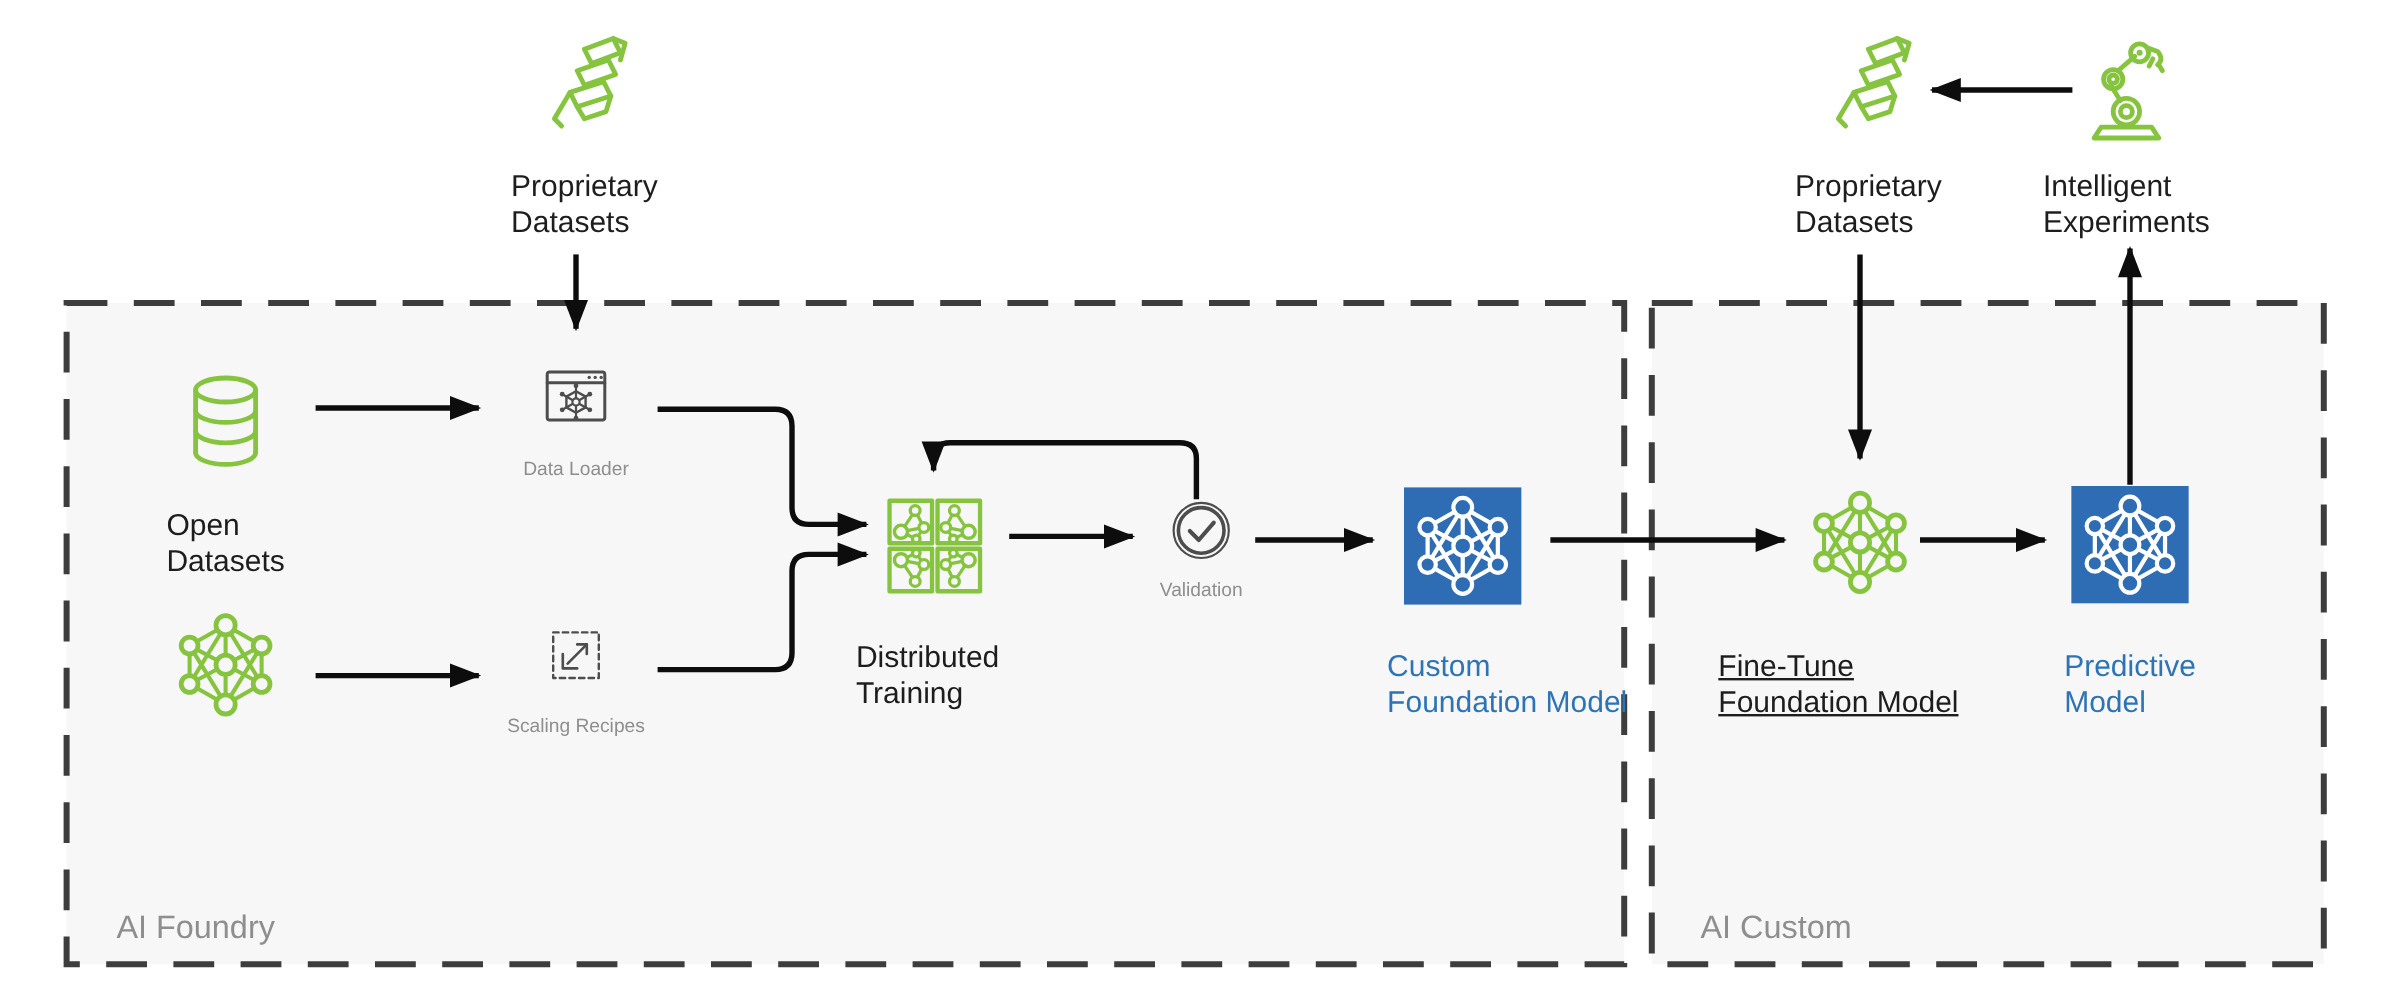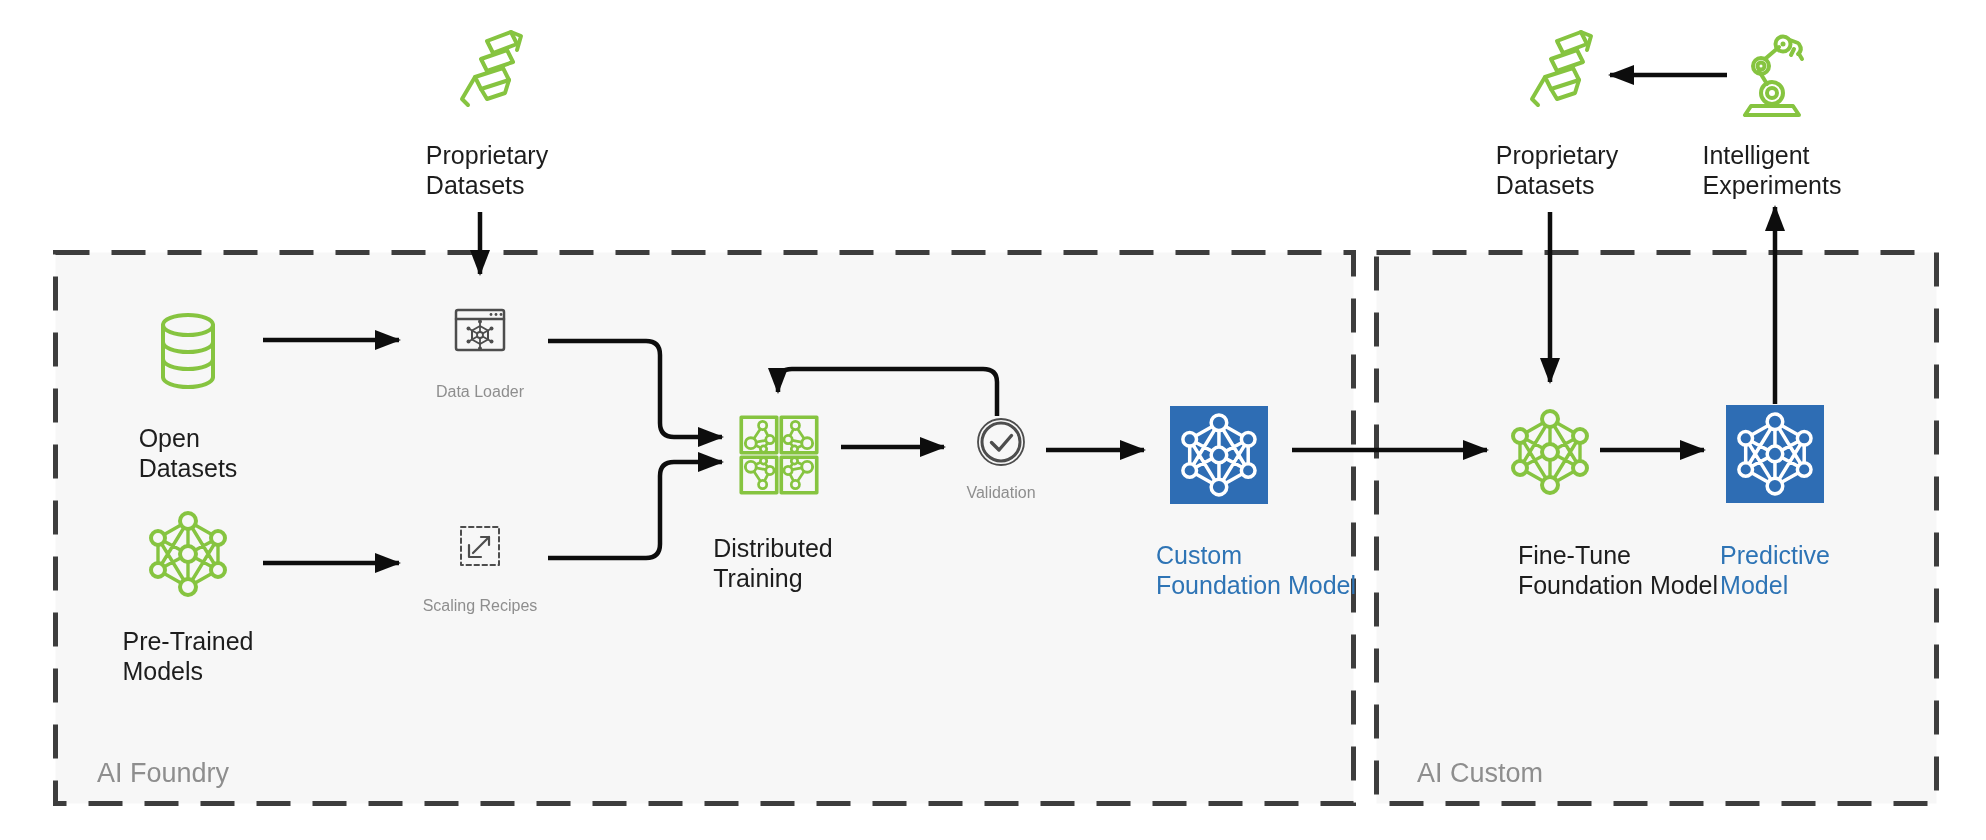--- a/index.html
+++ b/index.html
@@ -89,22 +89,20 @@
       <path stroke-width="3.4" d="M42 11 L72 28 L72 60 L42 77 L12 60 L12 28 Z M42 44 L42 11 M42 44 L72 28 M42 44 L72 60 M42 44 L42 77 M42 44 L12 60 M42 44 L12 28 M42 11 L12 60 M42 11 L72 60 M42 77 L12 28 M42 77 L72 28"></path>
       <circle class="nfill" cx="42" cy="11" r="8"></circle>
         <circle class="nfill" cx="72" cy="28" r="7"></circle>
       <circle class="nfill" cx="72" cy="60" r="7"></circle>
         <circle class="nfill" cx="42" cy="77" r="8"></circle>
       <circle class="nfill" cx="12" cy="60" r="7"></circle>
         <circle class="nfill" cx="12" cy="28" r="7"></circle>
       <circle class="nfill" cx="42" cy="44" r="8"></circle>
     </svg>
   </div>
-  <div class="lbl dark" style="left:188px;top:626px;">Pre-Trained
-Models</div>
 
   <div class="node" style="left:452px;top:302px;">
     <svg class="ic-gray" width="56" height="56" viewBox="0 0 56 56">
       <rect x="4" y="8" width="48" height="40" rx="2" stroke-width="2.5"></rect>
       <path d="M4 17 H52" stroke-width="2.5"></path>
       <circle cx="39" cy="12.5" r="1.4" fill="#4D4D4D" stroke="none"></circle>
       <circle cx="44" cy="12.5" r="1.4" fill="#4D4D4D" stroke="none"></circle>
       <circle cx="49" cy="12.5" r="1.4" fill="#4D4D4D" stroke="none"></circle>
       <path stroke-width="2" d="M28 24 L36 28.5 L36 37.5 L28 42 L20 37.5 L20 28.5 Z"></path>
       <path stroke-width="1.8" d="M28 33 L28 19.5 M28 33 L39.5 26.5 M28 33 L39.5 39.5 M28 33 L28 46.5 M28 33 L16.5 39.5 M28 33 L16.5 26.5"></path>
@@ -182,21 +180,21 @@
       <path stroke-width="3.4" d="M42 11 L72 28 L72 60 L42 77 L12 60 L12 28 Z M42 44 L42 11 M42 44 L72 28 M42 44 L72 60 M42 44 L42 77 M42 44 L12 60 M42 44 L12 28 M42 11 L12 60 M42 11 L72 60 M42 77 L12 28 M42 77 L72 28"></path>
       <circle class="nfill" cx="42" cy="11" r="8"></circle>
         <circle class="nfill" cx="72" cy="28" r="7"></circle>
       <circle class="nfill" cx="72" cy="60" r="7"></circle>
         <circle class="nfill" cx="42" cy="77" r="8"></circle>
       <circle class="nfill" cx="12" cy="60" r="7"></circle>
         <circle class="nfill" cx="12" cy="28" r="7"></circle>
       <circle class="nfill" cx="42" cy="44" r="8"></circle>
     </svg>
   </div>
-  <div class="lbl dark" style="left:1618px;top:540px;">Fine-Tune
+  <div class="lbl dark" style="left:1532px;top:540px;text-decoration:underline;">Fine-Tune
 Foundation Model</div>
 
   <div class="node" style="left:1726px;top:405px;">
     <svg class="ic-w" width="98" height="98" viewBox="0 0 98 98">
       <rect class="bfill" x="0" y="0" width="98" height="98" stroke="none"></rect>
       <g transform="translate(8,6) scale(0.975)">
         <path d="M42 11 L72 28 L72 60 L42 77 L12 60 L12 28 Z M42 44 L42 11 M42 44 L72 28 M42 44 L72 60 M42 44 L42 77 M42 44 L12 60 M42 44 L12 28 M42 11 L12 60 M42 11 L72 60 M42 77 L12 28 M42 77 L72 28"></path>
         <circle class="bfill" cx="42" cy="11" r="8"></circle>
           <circle class="bfill" cx="72" cy="28" r="7"></circle>
         <circle class="bfill" cx="72" cy="60" r="7"></circle>

